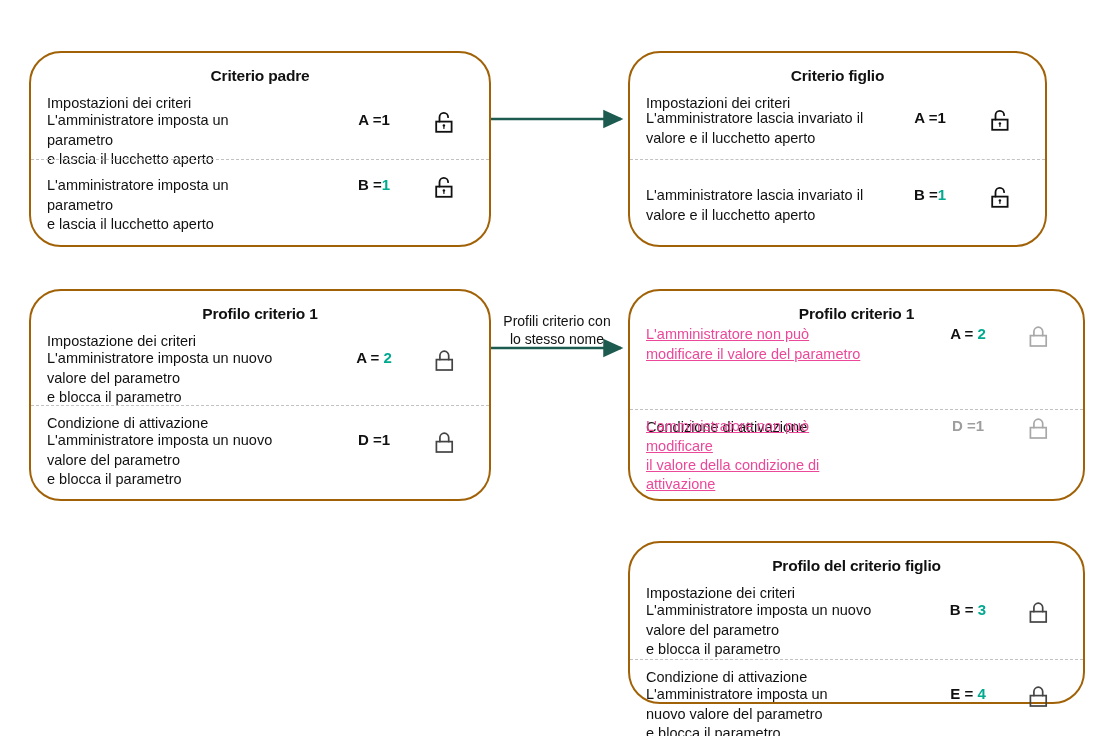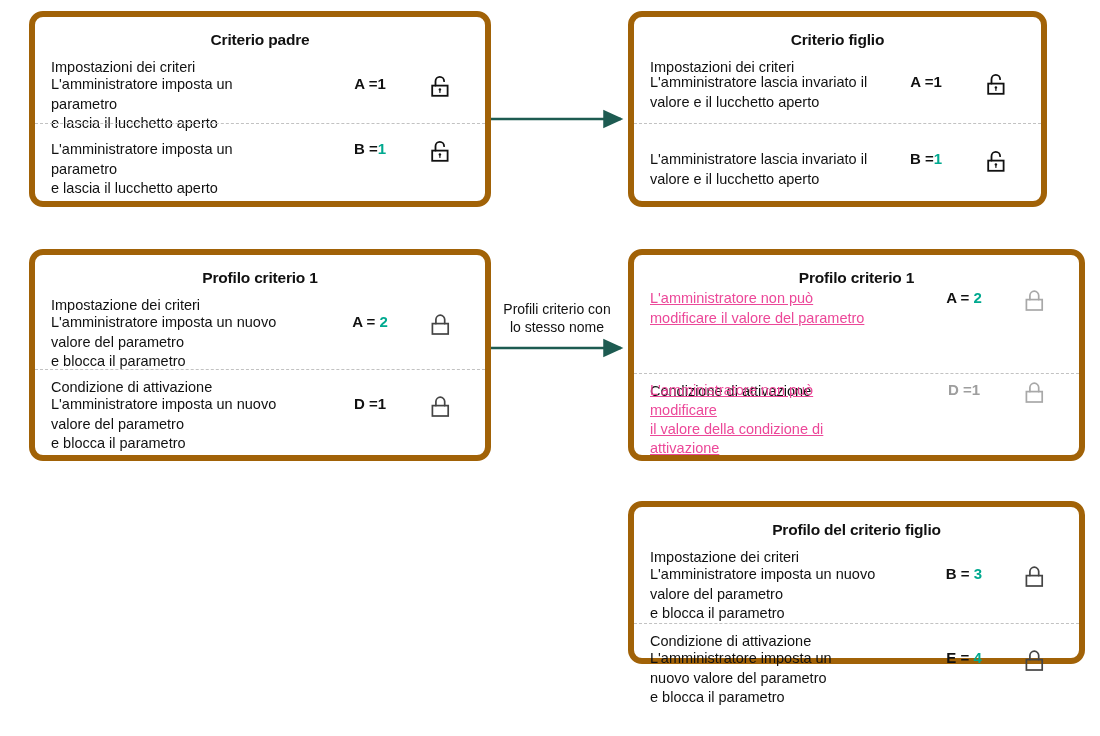--- a/index.html
+++ b/index.html
@@ -19,23 +19,24 @@
 
   .canvas {
     position: absolute;
     inset: 0;
   }
 
   
   .card {
     position: absolute;
     box-sizing: border-box;
-    border: 6px solid #a16207;
-    border-radius: 14px;
+    border: 2px solid #a16207;
+    border-radius: 32px;
     background: #ffffff;
+    margin-top: 40px;
   }
   .card-title {
     text-align: center;
     font-size: 15.5px;
     font-weight: bold;
     color: #111111;
     letter-spacing: -0.2px;
     margin: 0;
     padding-top: 13px;
     padding-bottom: 2px;
@@ -130,21 +131,21 @@
   <svg class="arrow-wrap" style="left:0; top:0; width:1100px; height:736px;" viewBox="0 0 1100 736" xmlns="http://www.w3.org/2000/svg">
     <defs>
       <marker id="ah" markerWidth="9" markerHeight="9" refX="7.4" refY="4.5" orient="auto" markerUnits="strokeWidth">
         <path d="M0,0.6 L8.4,4.5 L0,8.4 Z" fill="#1d5b51"></path>
       </marker>
     </defs>
     <line x1="491" y1="119" x2="621" y2="119" stroke="#1d5b51" stroke-width="2.4" marker-end="url(#ah)"></line>
     <line x1="491" y1="348" x2="621" y2="348" stroke="#1d5b51" stroke-width="2.4" marker-end="url(#ah)"></line>
   </svg>
 
-  <div class="arrow-label" style="left:493px; top:300px; width:128px;">Profili criterio con
+  <div class="arrow-label" style="left:493px; top:312px; width:128px;">Profili criterio con
 lo stesso nome</div>
 
   <div class="card" id="card-parent">
     <div class="card-title">Criterio padre</div>
 
     <div class="section" style="height:72px;">
       <div class="section-header">Impostazioni dei criteri</div>
       <div class="section-body" style="margin-top:-2px;">
         <div class="desc">L'amministratore imposta un
 parametro

